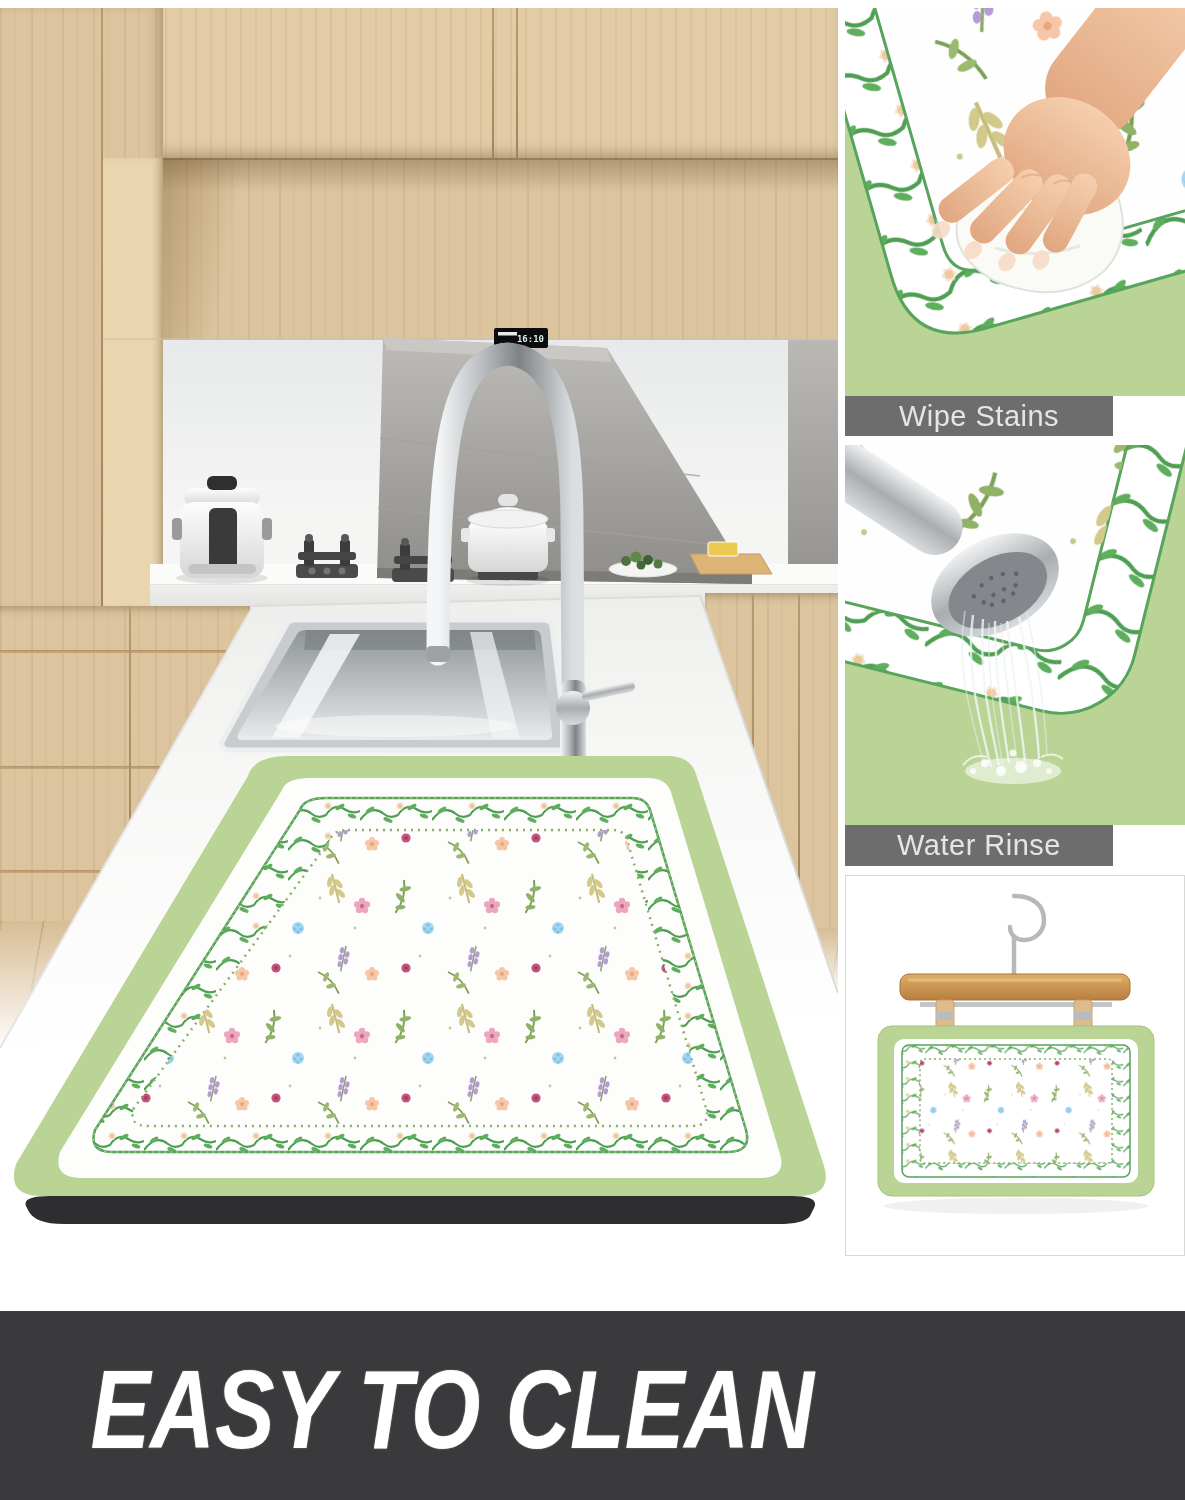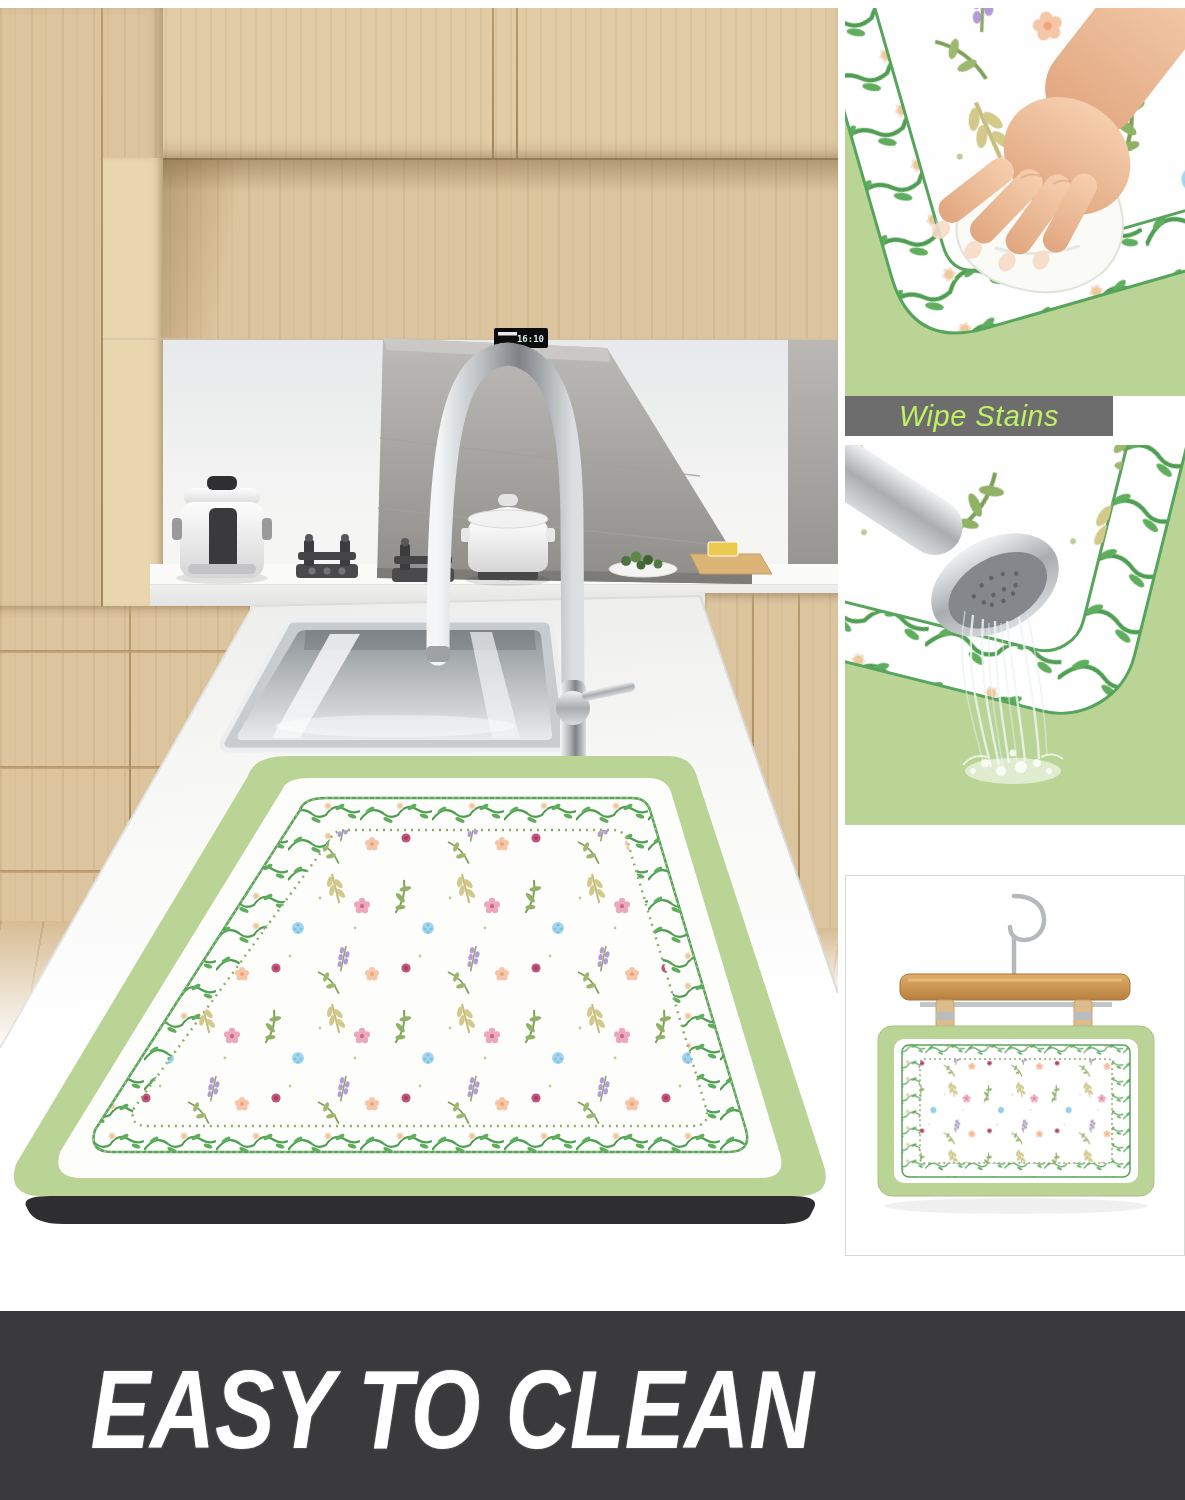--- a/index.html
+++ b/index.html
@@ -41,22 +41,22 @@
   .floor-left{left:0;top:913px;width:260px;height:150px;clip-path:polygon(0 0,96% 0,40% 100%,0 100%);}
   .floor-right{left:755px;top:920px;width:83px;height:80px;clip-path:polygon(0 0,100% 0,100% 100%,45% 100%);}
   .island{left:0;top:585px;width:838px;height:718px;
     clip-path:polygon(253px 13px,700px 3px,838px 400px,838px 718px,0 718px,0 455px);
     background:linear-gradient(178deg,#ededec 0%,#f7f7f6 25%,#ffffff 62%);}
   .overlay-svg{left:0;top:0;width:838px;height:1303px;}
 
   
   .side-col{left:845px;top:0;width:340px;height:1303px;background:#fff;}
   .panel-img{position:absolute;left:0;width:340px;overflow:hidden;background:#fff;}
-  .label-bar{position:absolute;left:0;width:268px;background:#6d6d6d;color:#bef264;
-    display:flex;align-items:center;justify-content:center;font-size:29px;letter-spacing:.5px;font-style:italic;}
+  .label-bar{position:absolute;left:0;width:268px;background:#6d6d6d;color:#e5e5e5;
+    display:flex;align-items:center;justify-content:center;font-size:29px;letter-spacing:.5px;}
   .p3-border{border:1px solid #d8d8d6;box-sizing:border-box;}
 
   
   .banner{left:0;top:1303px;width:1185px;height:197px;background:#3a3a3c;
     display:flex;align-items:center;justify-content:flex-start;}
   .banner-text{color:#fff;font-size:112px;font-weight:bold;font-style:italic;
     transform:scaleX(.8);display:inline-block;white-space:nowrap;
     text-shadow:0 0 2px rgba(255,255,255,.4);}
 </style>
 </head>
@@ -412,20 +412,23 @@
             <circle cx="176" cy="322" r="6" fill="#fff" opacity=".85"></circle>
               <circle cx="192" cy="318" r="4" fill="#fff" opacity=".8"></circle>
             <circle cx="168" cy="308" r="3.5" fill="#fff" opacity=".8"></circle>
               <circle cx="204" cy="326" r="3" fill="#fff" opacity=".75"></circle>
             <circle cx="128" cy="326" r="3" fill="#fff" opacity=".75"></circle>
             <path d="M118,320 q10,-12 24,-8 M196,312 q12,-6 22,2" stroke="#fff" stroke-width="2" opacity=".7" fill="none"></path>
           </g>
         </g>
       </svg>
     </div>
+    <div class="label-bar" style="top:817px;height:41px">
+      <span>Water Rinse</span>
+    </div>
 
     <div class="panel-img p3-border" style="top:867px;height:381px">
       <svg width="338" height="379" viewBox="0 0 338 379">
         <g>
           <path d="M168,20 c20,0 30,10 30,24 c0,12 -9,20 -20,20 c-9,0 -14,-6 -14,-13" stroke="#b6b9bb" stroke-width="4.5" fill="none" stroke-linecap="round"></path>
           <path d="M168,60 L168,100" stroke="#b6b9bb" stroke-width="4.5"></path>
           <rect x="54" y="98" width="230" height="26" rx="9" fill="url(#hangerWood)" stroke="#a8733a" stroke-width="1"></rect>
           <path d="M62,104 H276" stroke="#eec388" stroke-width="3" opacity=".7"></path>
           <rect x="74" y="126" width="192" height="5" fill="#c3c6c8"></rect>
           <g>

